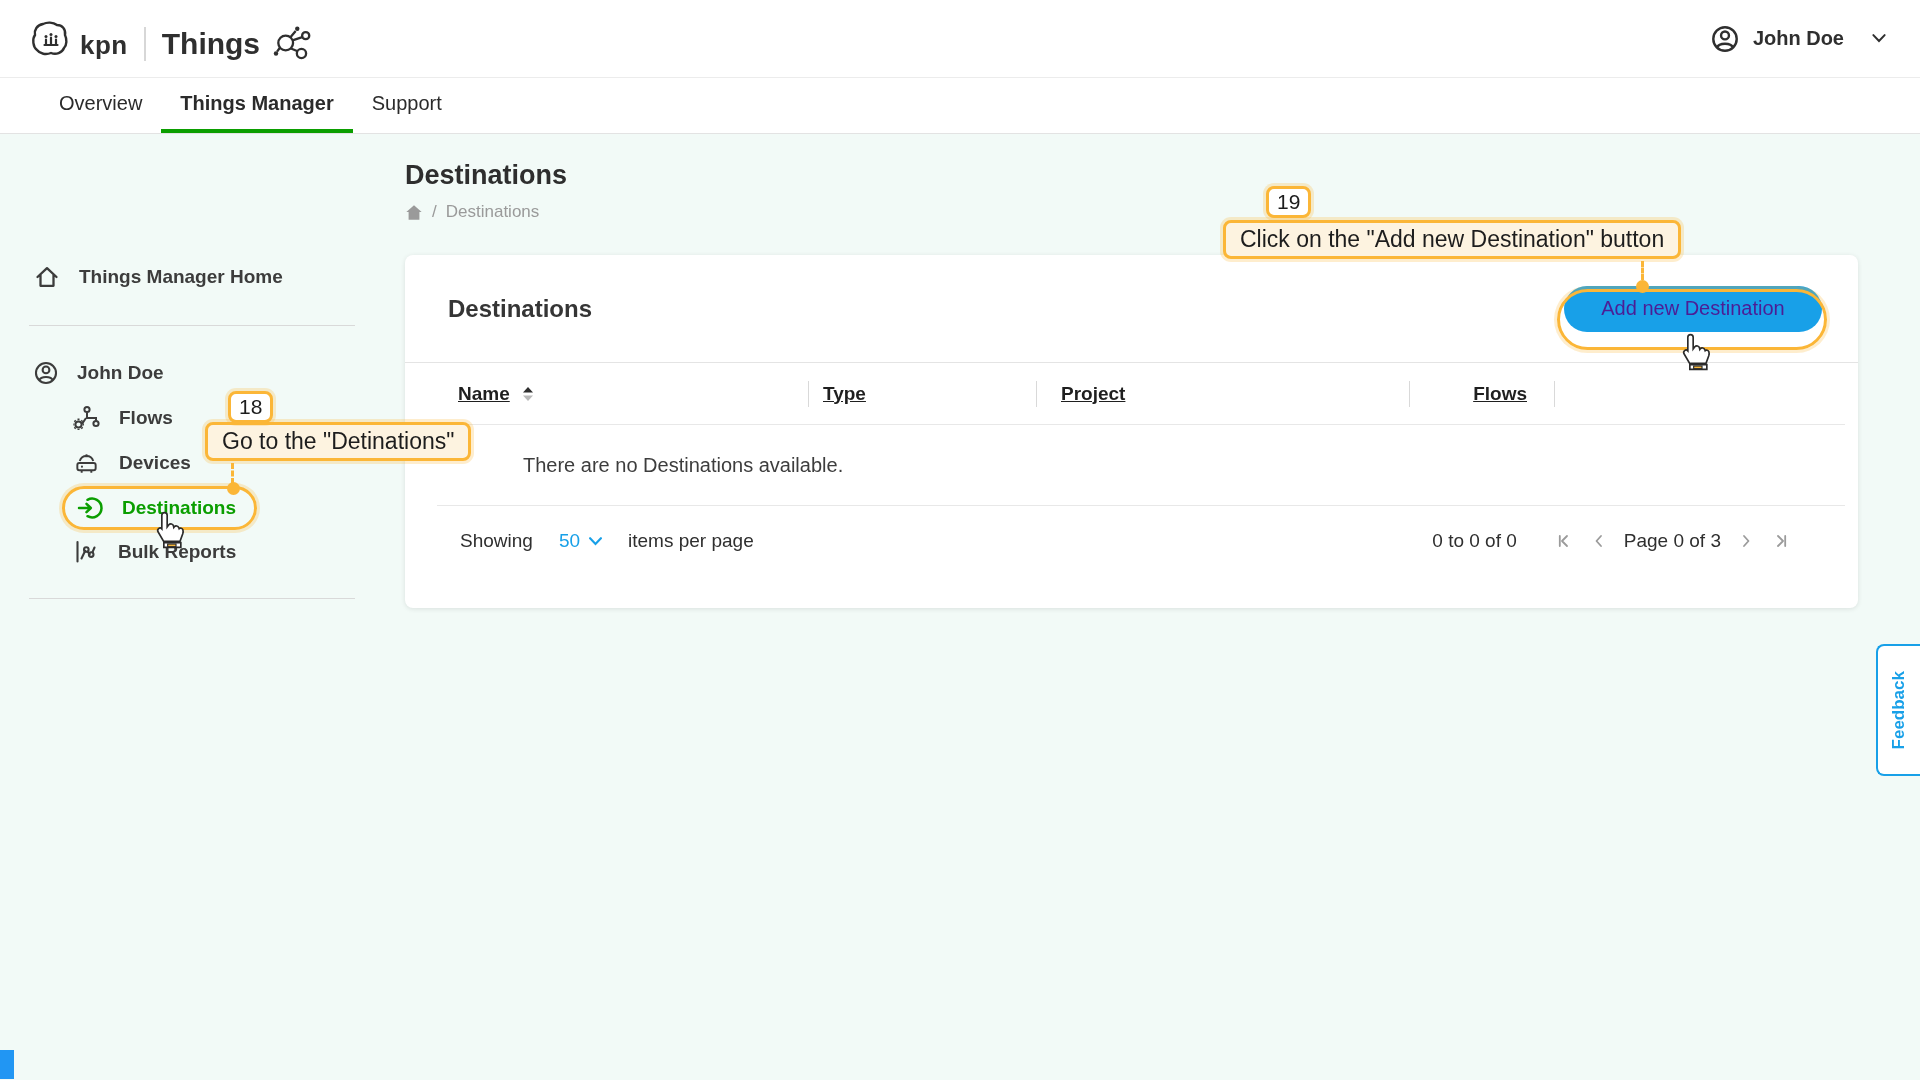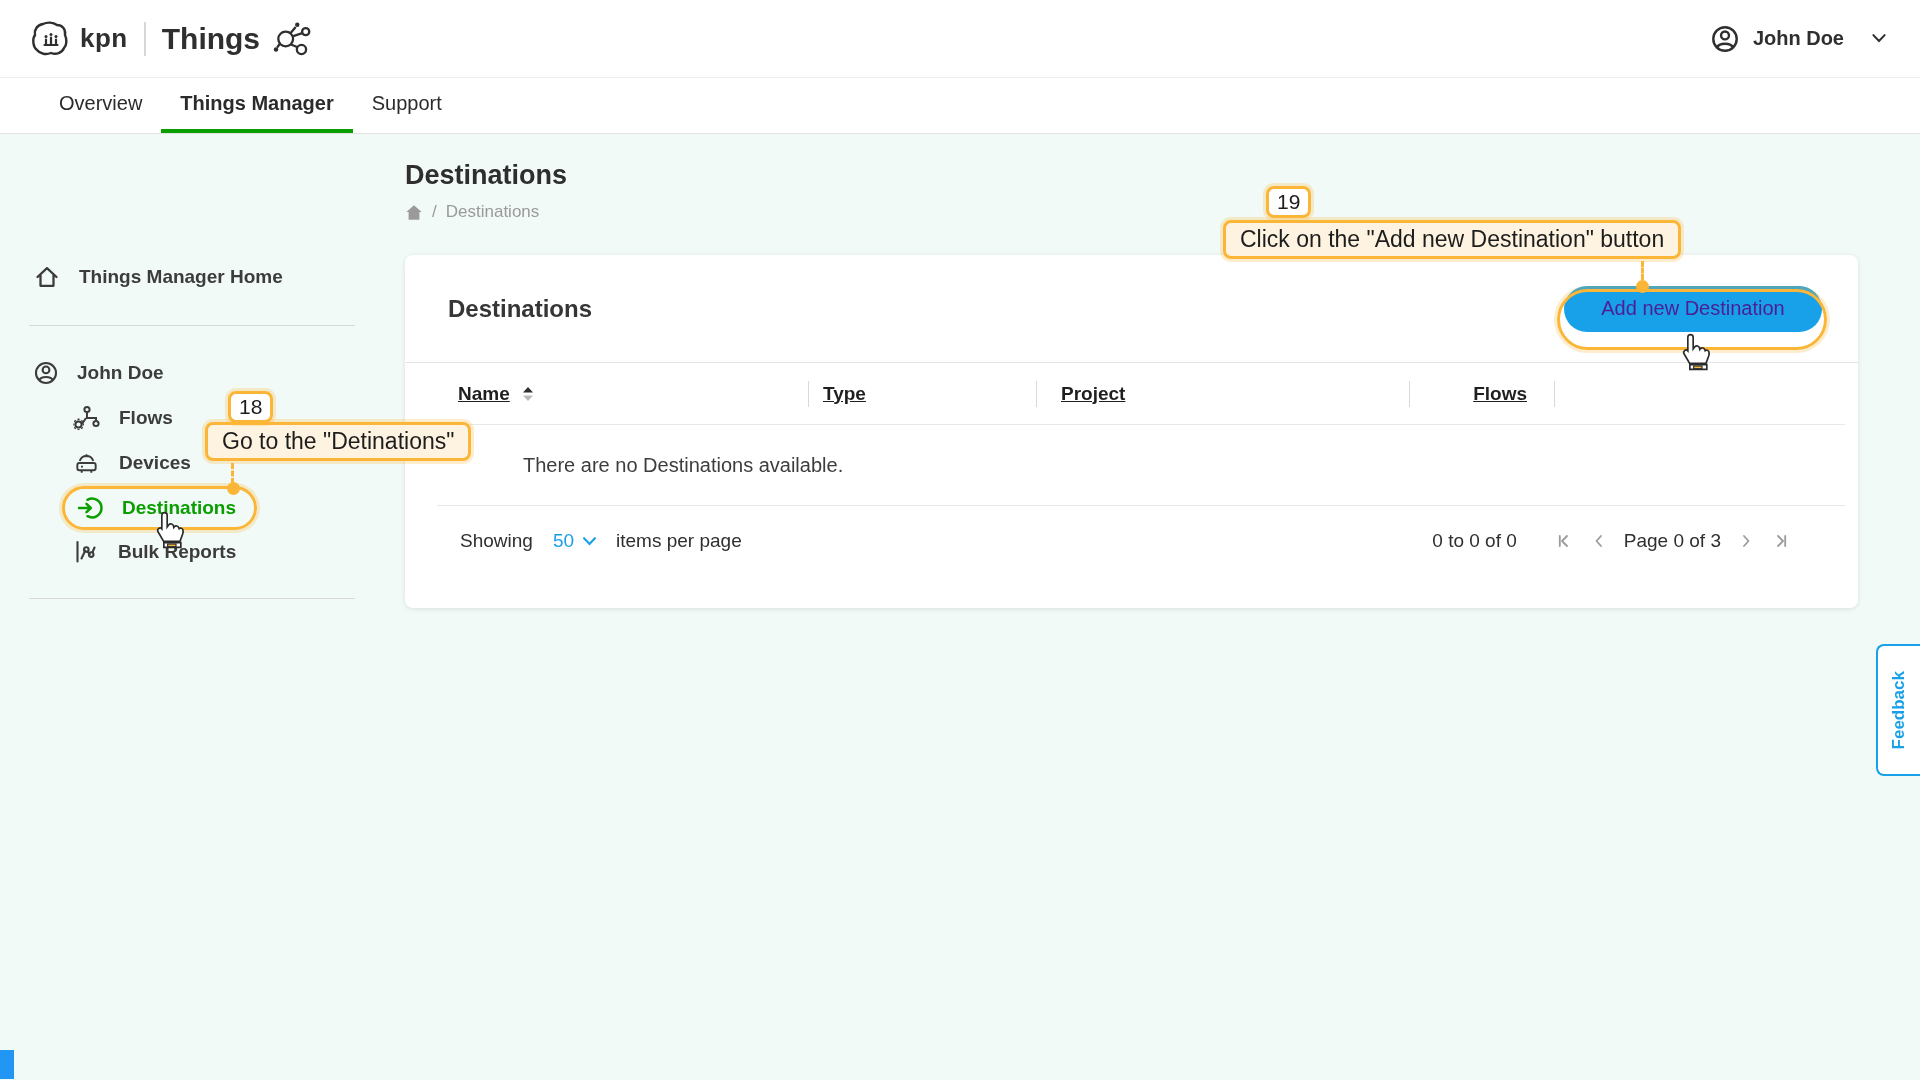--- a/index.html
+++ b/index.html
@@ -2,21 +2,21 @@
 <html><head>
 <meta charset="utf-8">
 <style>
   * { margin:0; padding:0; box-sizing:border-box; }
   html,body { width:1920px; height:1080px; overflow:hidden; }
   body { font-family:"Liberation Sans", sans-serif; background:#f2faf7; color:#333; }
 
   
   .app-header { height:78px; background:#fff; display:flex; align-items:center;
                 justify-content:space-between; padding:0 34px 0 29px; border-bottom:1px solid #ececec; }
-  .brand { display:flex; align-items:center; }
+  .brand { display:flex; align-items:flex-end; }
   .brand-kpn { font-size:26px; font-weight:bold; color:#2f2f2f; margin-left:7px; letter-spacing:.5px; }
   .brand-sep { width:2px; height:34px; background:#d7d7d7; margin:0 16px; }
   .brand-product { font-size:30px; font-weight:bold; color:#2f2f2f; margin-right:12px; }
   .user-menu { display:flex; align-items:center; gap:14px; cursor:pointer; }
   .user-name { font-size:20px; font-weight:bold; color:#2f2f2f; margin-right:14px; }
 
   
   .main-nav { height:56px; background:#fff; border-bottom:1px solid #e3e3e3;
               display:flex; align-items:stretch; padding-left:40px; }
   .nav-tab { display:flex; align-items:center; padding:0 19px; font-size:20px; color:#2b2b2b;
@@ -56,21 +56,21 @@
   .th-proj   { width:373px; padding-left:25px; }
   .th-flows  { width:145px; padding-right:27px; justify-content:flex-end; }
   .th-spacer { flex:1; }
   .th-type::before,.th-proc::before,.th-proj::before,.th-flows::before,.th-spacer::before {
       content:""; position:absolute; left:0; top:50%; transform:translateY(-50%);
       width:1px; height:26px; background:#d9d9d9; }
   .empty-row { display:flex; align-items:center; height:81px; padding-left:86px;
                font-size:20px; color:#3d3d3d; border-bottom:1px solid #e8e8e8; }
   .card-footer { display:flex; align-items:center; justify-content:space-between;
                  height:70px; padding:0 58px 0 55px; font-size:19px; color:#2f2f2f; }
-  .footer-left { display:flex; align-items:flex-start; gap:20px; }
+  .footer-left { display:flex; align-items:flex-start; gap:26px; }
   .page-size { display:flex; align-items:center; gap:9px; color:#18a0e8; cursor:pointer; }
   .footer-right { display:flex; align-items:center; }
   .range-text { margin-right:28px; }
   .pager-btn { background:none; border:none; padding:0; margin:0 11px; cursor:pointer; display:flex; align-items:center; }
   .page-text { margin:0 9px; color:#2f2f2f; }
 
   
   .ann-badge { position:absolute; background:#fff; border:3px solid #fbb637; border-radius:8px;
                padding:1px 8px; font-size:21px; color:#1d1d1d;
                box-shadow:0 0 0 3px rgba(251,182,55,.25); z-index:30; }

